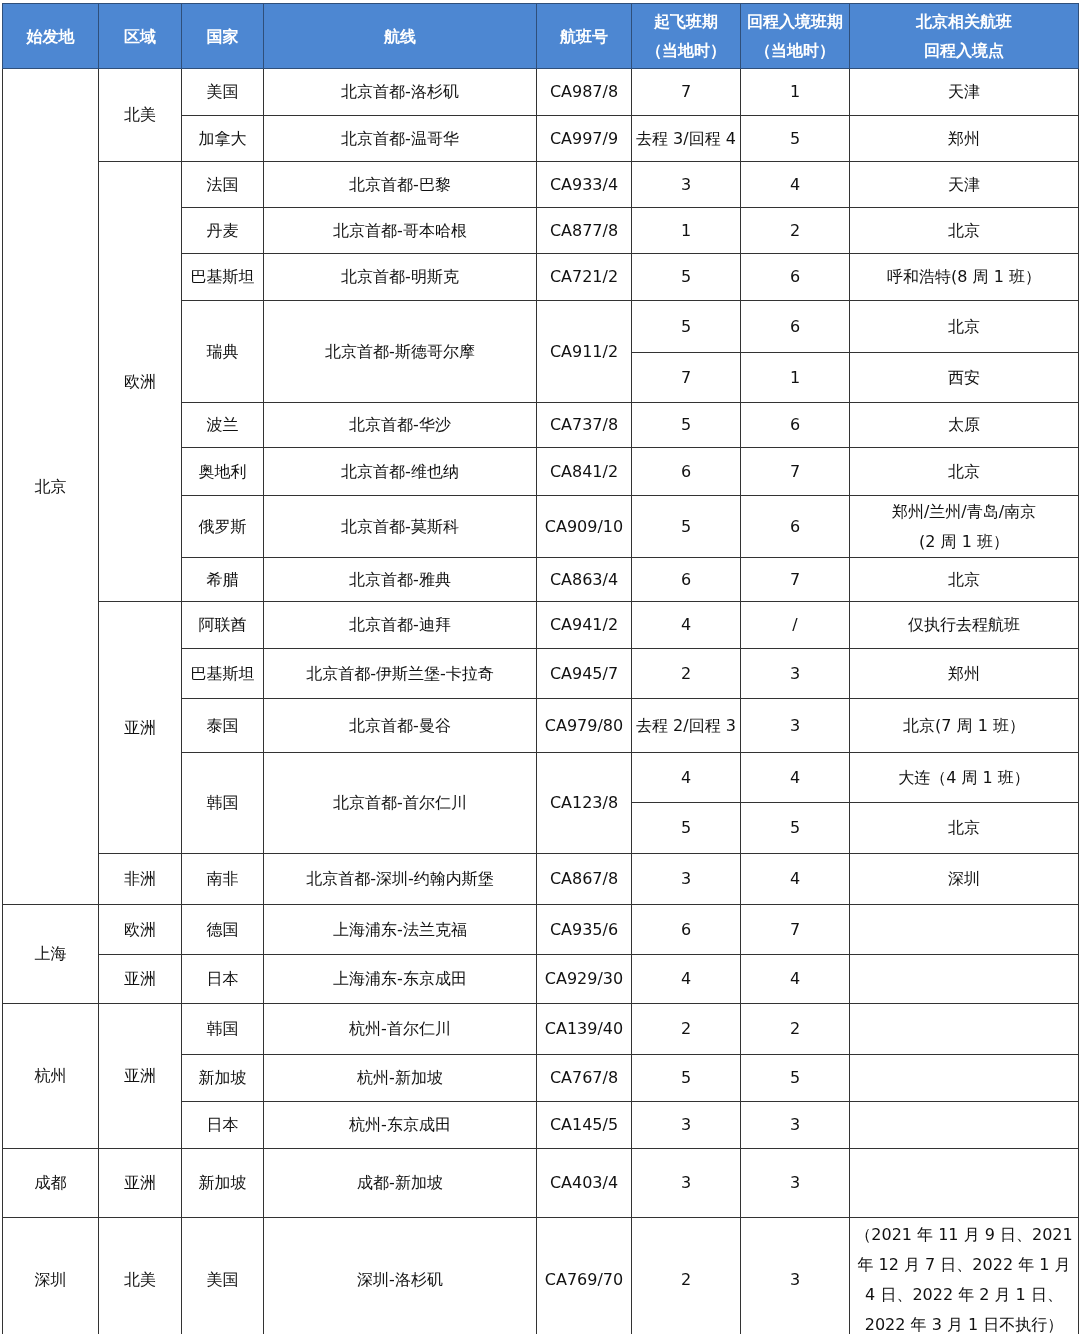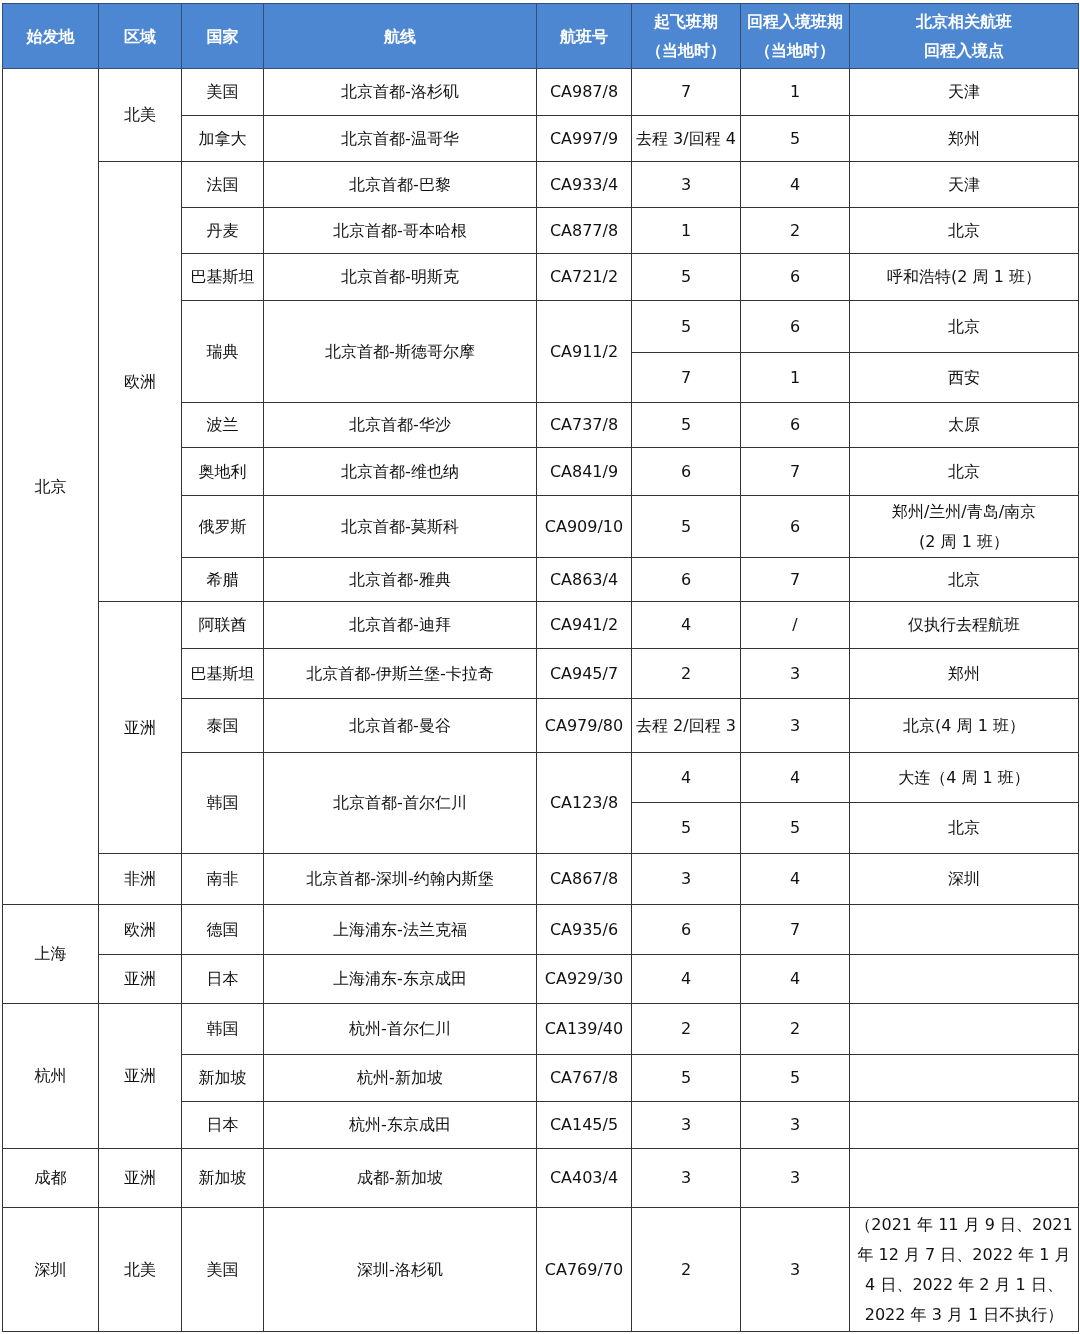--- a/index.html
+++ b/index.html
@@ -106,21 +106,21 @@
       <td>2</td>
       <td>北京</td>
     </tr>
 
     <tr style="height:47px">
       <td>巴基斯坦</td>
       <td>北京首都-明斯克</td>
       <td>CA721/2</td>
       <td>5</td>
       <td>6</td>
-      <td>呼和浩特(2 周 1 班）</td>
+      <td>呼和浩特(8 周 1 班）</td>
     </tr>
 
     <tr style="height:52px">
       <td rowspan="2">瑞典</td>
       <td rowspan="2">北京首都-斯德哥尔摩</td>
       <td rowspan="2">CA911/2</td>
       <td>5</td>
       <td>6</td>
       <td>北京</td>
     </tr>
@@ -136,21 +136,21 @@
       <td>北京首都-华沙</td>
       <td>CA737/8</td>
       <td>5</td>
       <td>6</td>
       <td>太原</td>
     </tr>
 
     <tr style="height:48px">
       <td>奥地利</td>
       <td>北京首都-维也纳</td>
-      <td>CA841/9</td>
+      <td>CA841/2</td>
       <td>6</td>
       <td>7</td>
       <td>北京</td>
     </tr>
 
     <tr style="height:62px">
       <td>俄罗斯</td>
       <td>北京首都-莫斯科</td>
       <td>CA909/10</td>
       <td>5</td>
@@ -188,21 +188,21 @@
       <td>3</td>
       <td>郑州</td>
     </tr>
 
     <tr style="height:54px">
       <td>泰国</td>
       <td>北京首都-曼谷</td>
       <td>CA979/80</td>
       <td>去程 2/回程 3</td>
       <td>3</td>
-      <td>北京(4 周 1 班）</td>
+      <td>北京(7 周 1 班）</td>
     </tr>
 
     <tr style="height:50px">
       <td rowspan="2">韩国</td>
       <td rowspan="2">北京首都-首尔仁川</td>
       <td rowspan="2">CA123/8</td>
       <td>4</td>
       <td>4</td>
       <td>大连（4 周 1 班）</td>
     </tr>
@@ -266,21 +266,21 @@
 
     <tr style="height:47px">
       <td>日本</td>
       <td>杭州-东京成田</td>
       <td>CA145/5</td>
       <td>3</td>
       <td>3</td>
       <td></td>
     </tr>
 
-    <tr style="height:59px">
+    <tr style="height:69px">
       <td>成都</td>
       <td>亚洲</td>
       <td>新加坡</td>
       <td>成都-新加坡</td>
       <td>CA403/4</td>
       <td>3</td>
       <td>3</td>
       <td></td>
     </tr>
 

